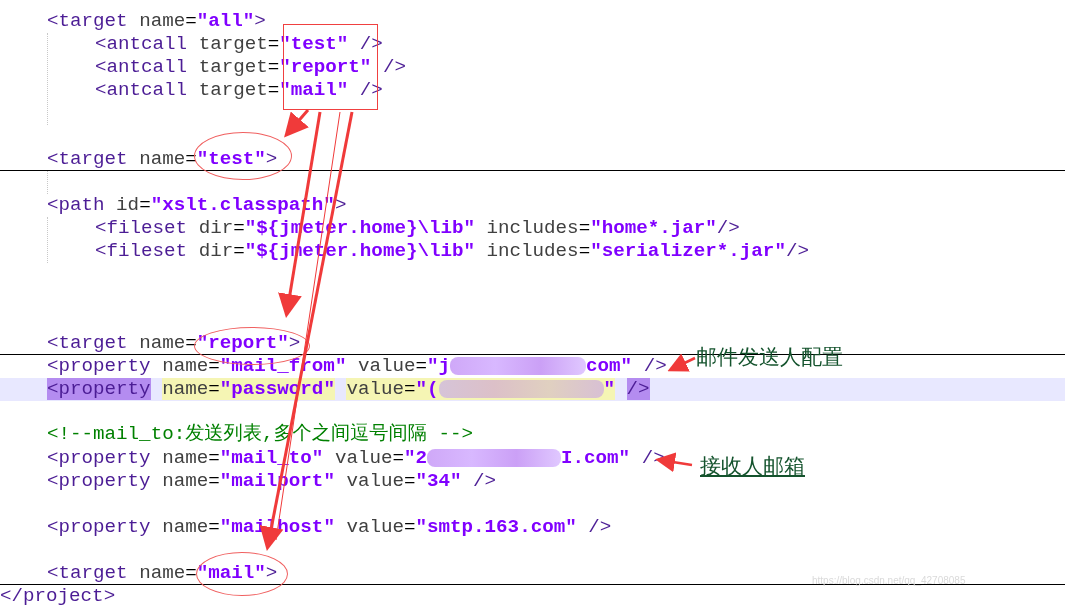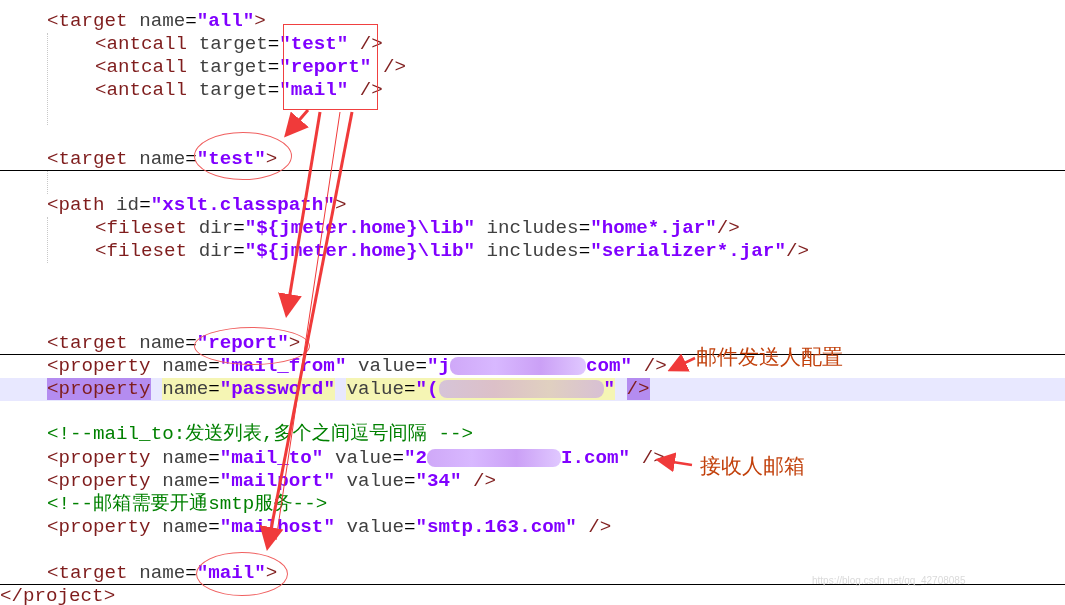--- a/index.html
+++ b/index.html
@@ -1,35 +1,35 @@
 <!DOCTYPE html>
 <html><head>
 <meta charset="utf-8">
 <style>
   html, body { margin:0; padding:0; }
   body { width:1065px; height:605px; background:#ffffff; position:relative; overflow:hidden;
          font-family:"Liberation Mono","DejaVu Sans Mono",monospace; }
   .editor { position:absolute; left:0; top:0; width:1065px; height:605px; }
   .line { position:absolute; left:0; width:1065px; height:23px; line-height:23px; font-size:19.2px; white-space:pre; }
   .line.hl { background:#e8e8ff; }
-  .t { color:#7f1d1d; }      
+  .t { color:#4c1d95; }      
   .a { color:#404040; }      
   .eq { color:#000000; }
   .v { color:#8000ff; font-weight:bold; } 
   .c { color:#008000; }      
   .sel { background:#b48cf0; }
   .ylw { background:#f5f5b4; }
   .blur { display:inline-block; height:18px; vertical-align:middle; border-radius:8px; }
   .blur.p { background:linear-gradient(90deg,#cfa8f8,#d8b8ff,#cba0f6,#e0c8ff); }
   .blur.m { background:linear-gradient(90deg,#d6c4d8,#dcc0c8,#e0d0c0,#d8c0d4); }
   .guide { position:absolute; width:0; border-left:1px dotted #c8c8c8; }
   .hrule { position:absolute; left:0; width:1065px; height:0; border-top:1.5px solid #000; }
   .anno-box { position:absolute; border:1.5px solid #f04040; }
   .anno-ellipse { position:absolute; border:1.3px solid #f06060; border-radius:50%; }
-  .anno-text { position:absolute; color:#c2410c; font-family:"DejaVu Serif","Liberation Serif",serif; font-size:21px; white-space:nowrap; }
+  .anno-text { position:absolute; color:#14532d; font-family:"DejaVu Serif","Liberation Serif",serif; font-size:21px; white-space:nowrap; }
   .watermark { position:absolute; left:812px; top:575px; color:#dadada; font-family:"Liberation Sans",sans-serif; font-size:10px; }
   svg.overlay { position:absolute; left:0; top:0; pointer-events:none; }
 </style>
 </head>
 <body>
 
 <div class="editor">
 
   <div class="guide" style="left:47px; top:33px; height:92px;"></div>
   <div class="guide" style="left:47px; top:171px; height:23px;"></div>
@@ -62,21 +62,20 @@
   <div class="line" style="top:355px;"><span style="display:inline-block;width:47px;"></span><span class="t">&lt;property</span> <span class="a">name</span><span class="eq">=</span><span class="v">"<span>mail_from</span>"</span> <span class="a">value</span><span class="eq">=</span><span class="v">"<span>j</span></span><span class="blur p" style="width:136px;"></span><span class="v"><span>com</span>"</span> <span class="t">/&gt;</span></div>
 
   <div class="line hl" style="top:378px;"><span style="display:inline-block;width:47px;"></span><span class="t sel">&lt;property</span> <span class="ylw"><span class="a">name</span><span class="eq">=</span><span class="v">"<span>password</span>"</span></span> <span class="ylw"><span class="a">value</span><span class="eq">=</span><span class="v">"<span>(</span></span><span class="blur m" style="width:165px;"></span><span class="v">"</span></span> <span class="t sel">/&gt;</span></div>
 
   <div class="line c" style="top:423px;"><span style="display:inline-block;width:47px;"></span><span>&lt;!--mail_to:发送列表,多个之间逗号间隔 --&gt;</span></div>
 
   <div class="line" style="top:447px;"><span style="display:inline-block;width:47px;"></span><span class="t">&lt;property</span> <span class="a">name</span><span class="eq">=</span><span class="v">"<span>mail_to</span>"</span> <span class="a">value</span><span class="eq">=</span><span class="v">"<span>2</span></span><span class="blur p" style="width:134px;"></span><span class="v"><span>I.com</span>"</span> <span class="t">/&gt;</span></div>
 
   <div class="line" style="top:470px;"><span style="display:inline-block;width:47px;"></span><span class="t">&lt;property</span> <span class="a">name</span><span class="eq">=</span><span class="v">"<span>mailport</span>"</span> <span class="a">value</span><span class="eq">=</span><span class="v">"<span>34</span>"</span> <span class="t">/&gt;</span></div>
 
-  <div class="line c" style="top:493px;"><span style="display:inline-block;width:47px;"></span><span>&lt;!--邮箱需要开通smtp服务--&gt;</span></div>
 
   <div class="line" style="top:516px;"><span style="display:inline-block;width:47px;"></span><span class="t">&lt;property</span> <span class="a">name</span><span class="eq">=</span><span class="v">"<span>mailhost</span>"</span> <span class="a">value</span><span class="eq">=</span><span class="v">"<span>smtp.163.com</span>"</span> <span class="t">/&gt;</span></div>
 
   <div class="line" style="top:562px;"><span style="display:inline-block;width:47px;"></span><span class="t">&lt;target</span> <span class="a">name</span><span class="eq">=</span><span class="v">"<span>mail</span>"</span><span class="t">&gt;</span></div>
 
   <div class="hrule" style="top:584px;"></div>
 
   <div class="line" style="top:585px;"><span class="t">&lt;/project&gt;</span></div>
 </div>
 
@@ -99,15 +98,15 @@
   <line x1="352" y1="112" x2="268" y2="545" stroke="#f03a3a" stroke-width="3" marker-end="url(#ah)"></line>
 
   <line x1="340" y1="112" x2="276" y2="540" stroke="#f03a3a" stroke-width="1"></line>
 
   <line x1="695" y1="358" x2="672" y2="369" stroke="#f03a3a" stroke-width="2.5" marker-end="url(#ah)"></line>
 
   <line x1="692" y1="465" x2="660" y2="460" stroke="#f03a3a" stroke-width="2.5" marker-end="url(#ah)"></line>
 </svg>
 
 <div class="anno-text" style="left:696px; top:343px;">邮件发送人配置</div>
-<div class="anno-text" style="left:700px; top:452px;">接收人邮箱</div>
+<div class="anno-text" style="left:700px; top:452px;text-decoration:underline;">接收人邮箱</div>
 
 <div class="watermark">https://blog.csdn.net/qq_42708085</div>
 
 </body></html>

